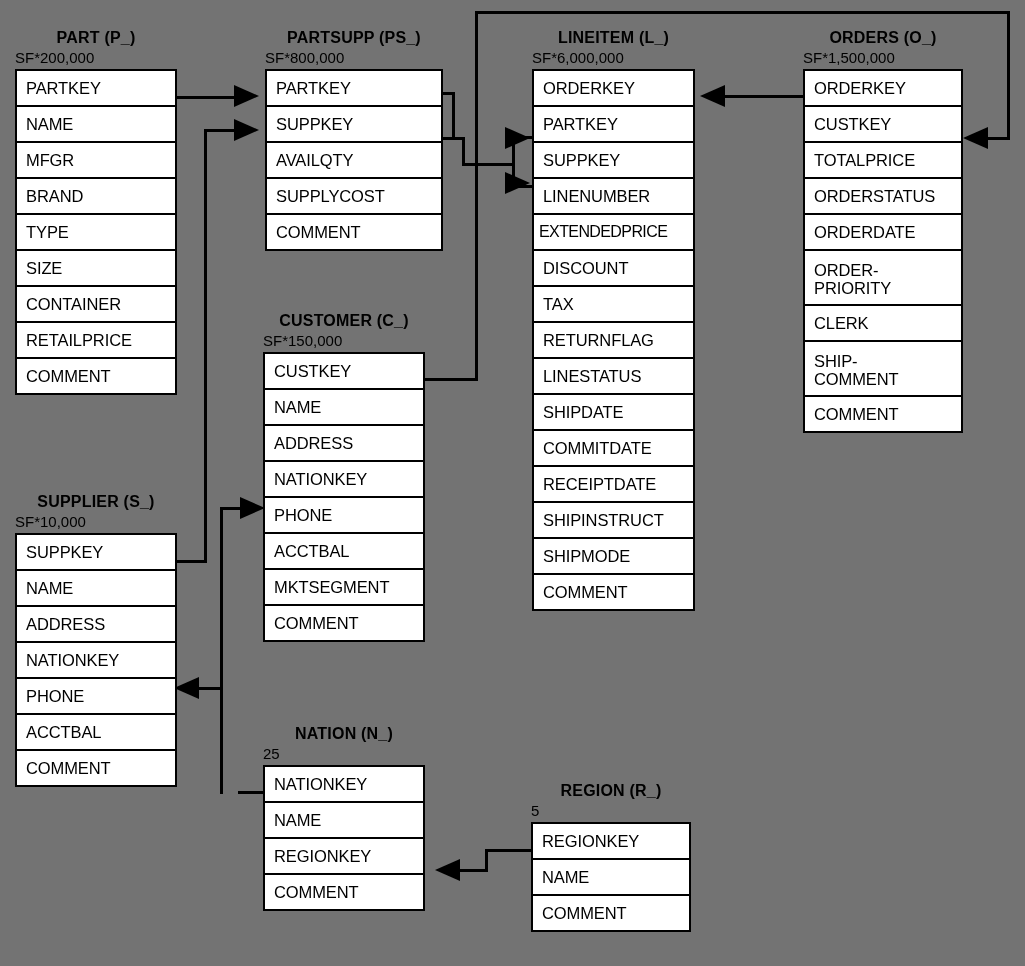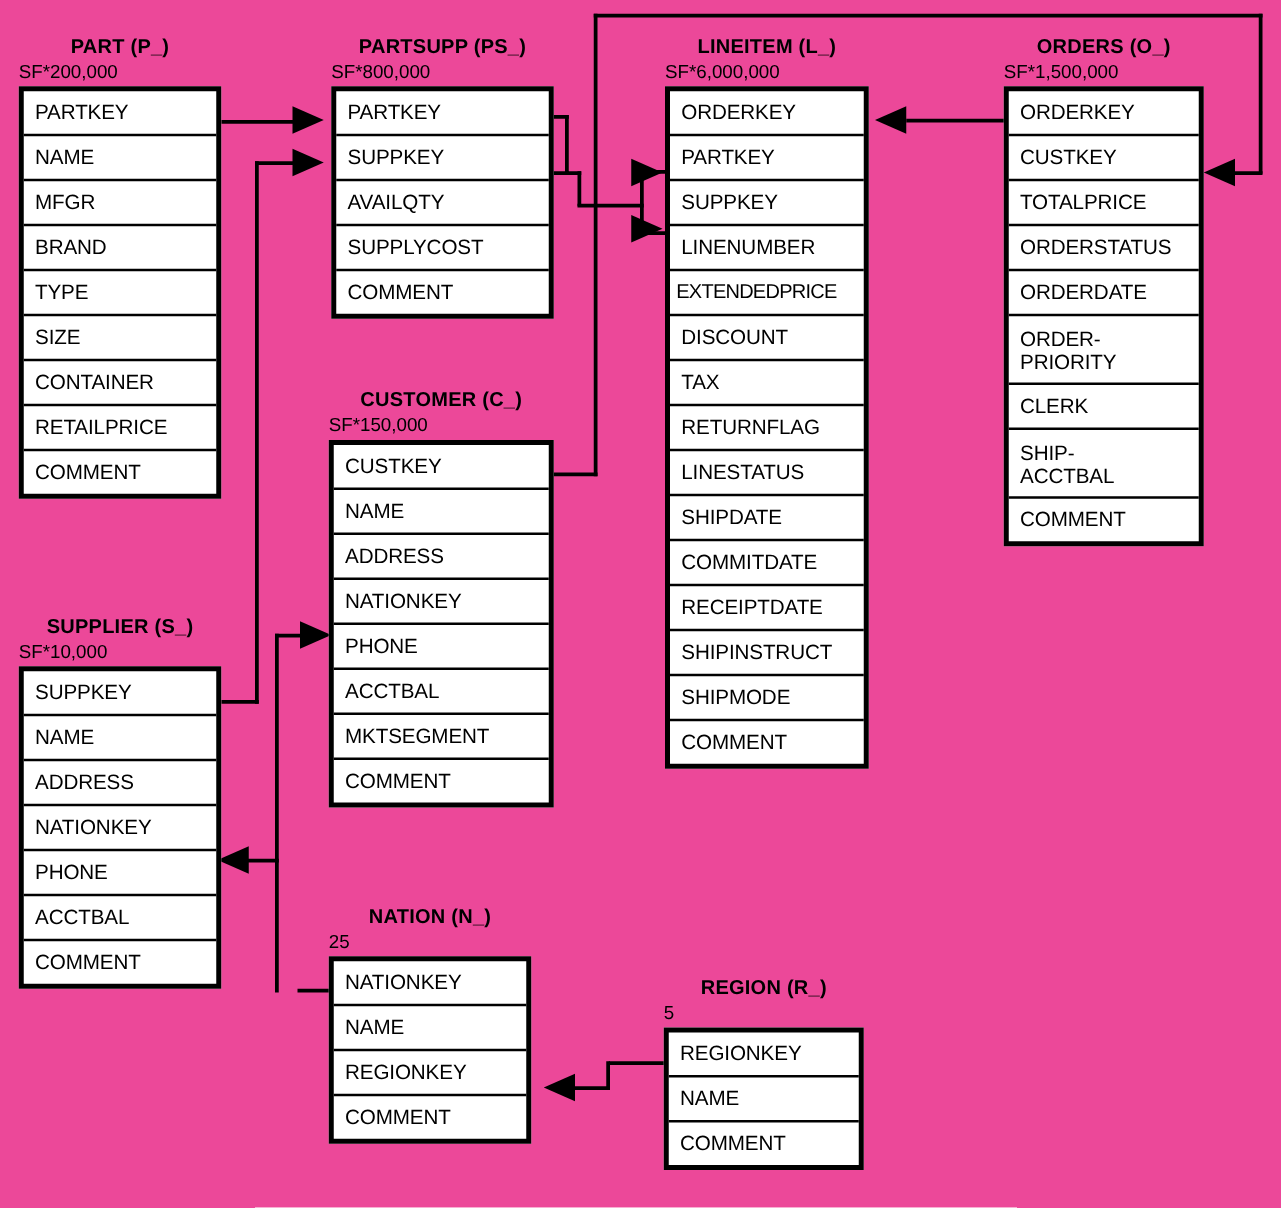--- a/index.html
+++ b/index.html
@@ -8,42 +8,42 @@
     background: #ffffff;
   }
   body {
     font-family: "Liberation Sans", sans-serif;
     color: #000000;
   }
   #canvas {
     position: relative;
     width: 1025px;
     height: 966px;
-    background: #ec4899;
+    background: #737373;
     overflow: hidden;
   }
   .entity {
     position: absolute;
   }
   .entity-title {
     font-size: 16px;
     font-weight: bold;
     text-align: center;
     line-height: 20px;
     letter-spacing: 0.2px;
     white-space: nowrap;
   }
   .entity-card {
     font-size: 15px;
     text-align: left;
     line-height: 19px;
     white-space: nowrap;
   }
   .entity-box {
-    border: 4px solid #000000;
+    border: 2px solid #000000;
     background: #ffffff;
     box-sizing: border-box;
     margin-top: 2px;
   }
   .field {
     border-bottom: 2px solid #000000;
     box-sizing: border-box;
     font-size: 16.5px;
     line-height: 18px;
     padding: 8px 0 8px 9px;
@@ -195,26 +195,26 @@
     <div class="entity-box">
       <div class="field">ORDERKEY</div>
       <div class="field">CUSTKEY</div>
       <div class="field">TOTALPRICE</div>
       <div class="field">ORDERSTATUS</div>
       <div class="field">ORDERDATE</div>
       <div class="field tall">ORDER-
 PRIORITY</div>
       <div class="field">CLERK</div>
       <div class="field tall">SHIP-
-ACCTBAL</div>
-      <div class="field">COMMENT</div>
-    </div>
-  </div>
-
-  <div class="entity" style="left:263px; top:311px; width:180px;">
+COMMENT</div>
+      <div class="field">COMMENT</div>
+    </div>
+  </div>
+
+  <div class="entity" style="left:263px; top:311px; width:162px;">
     <div class="entity-title">CUSTOMER (C_)</div>
     <div class="entity-card">SF*150,000</div>
     <div class="entity-box">
       <div class="field">CUSTKEY</div>
       <div class="field">NAME</div>
       <div class="field">ADDRESS</div>
       <div class="field">NATIONKEY</div>
       <div class="field">PHONE</div>
       <div class="field">ACCTBAL</div>
       <div class="field">MKTSEGMENT</div>

